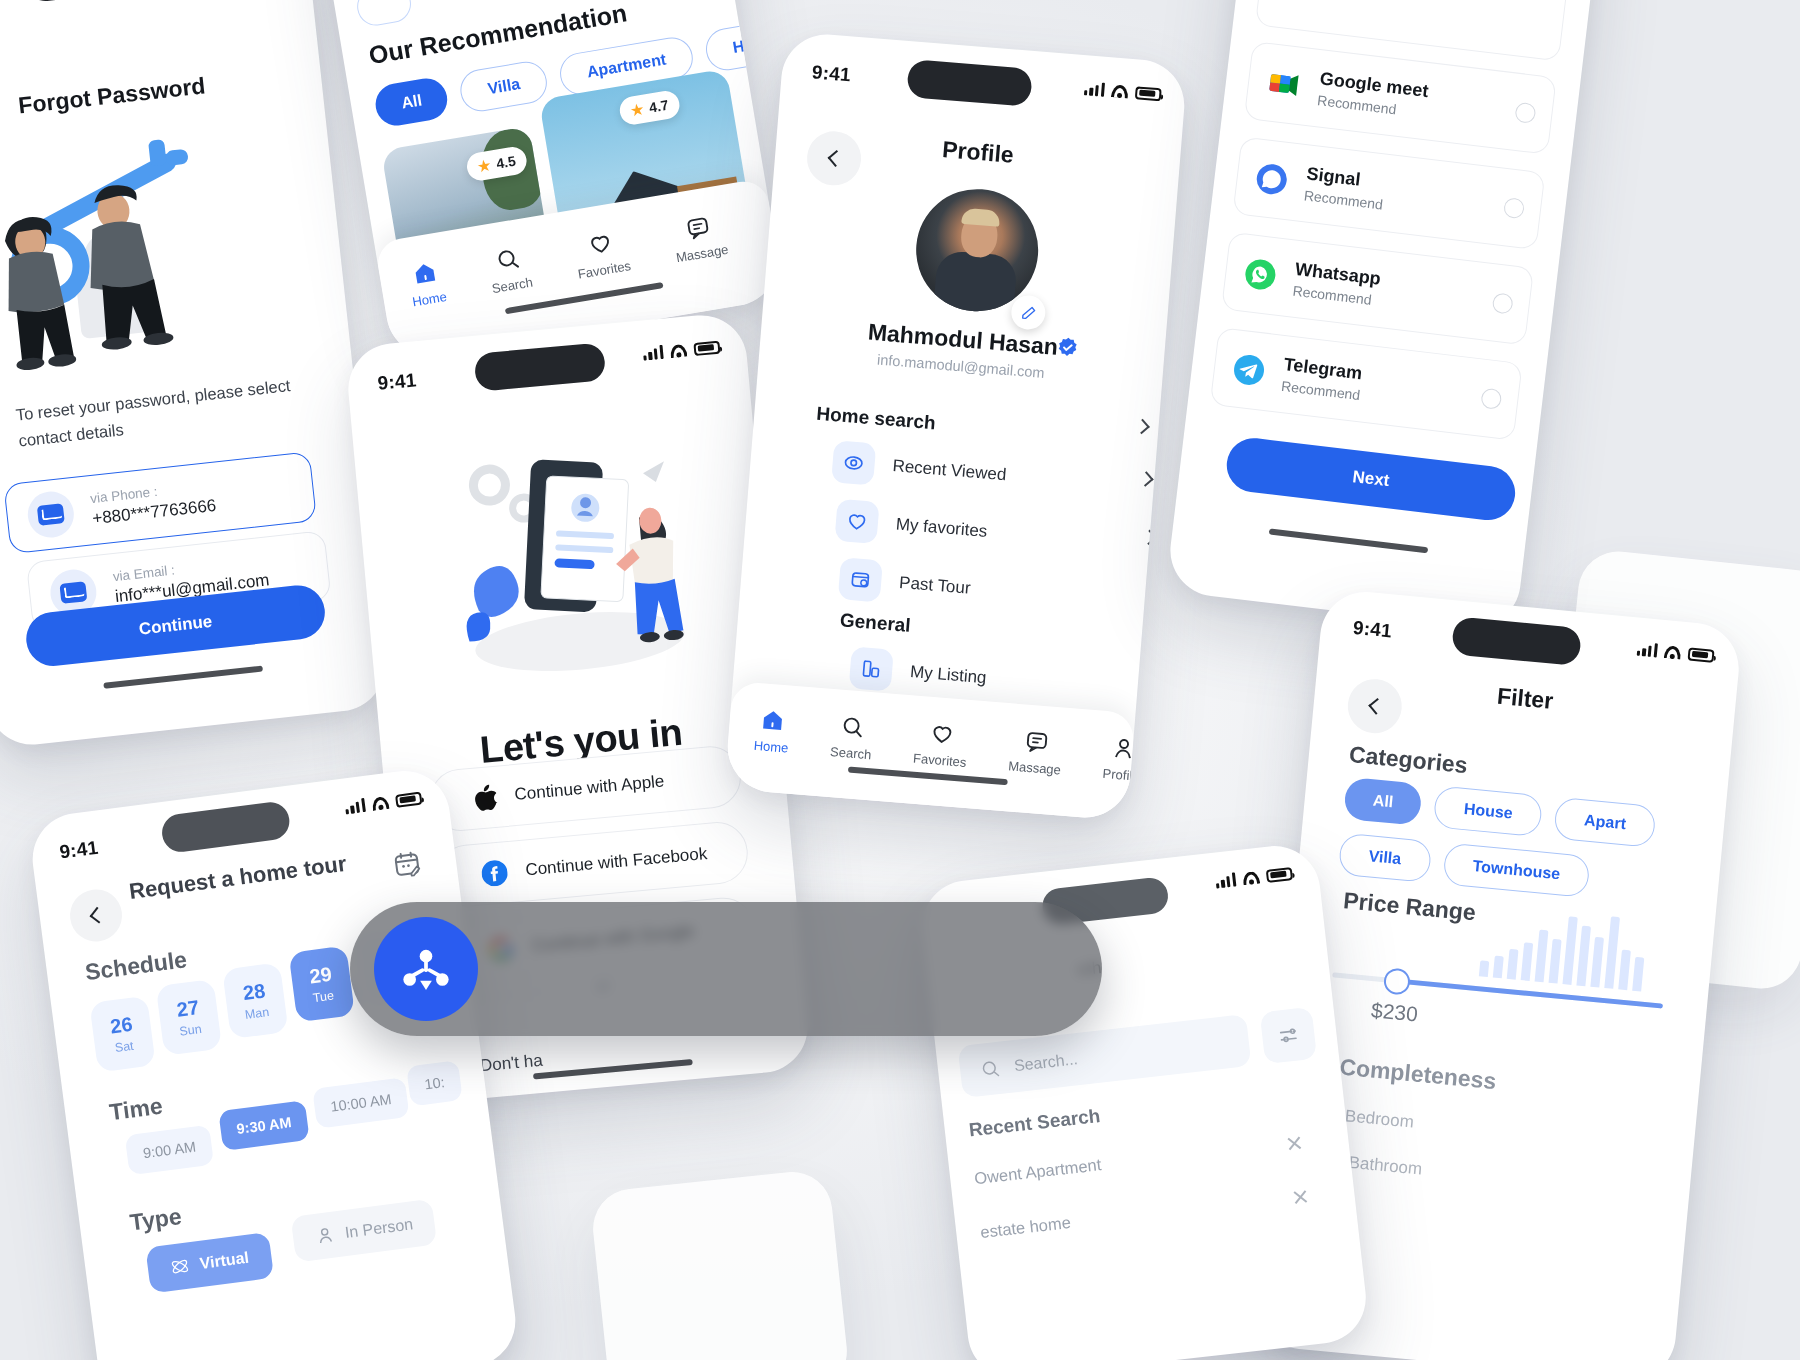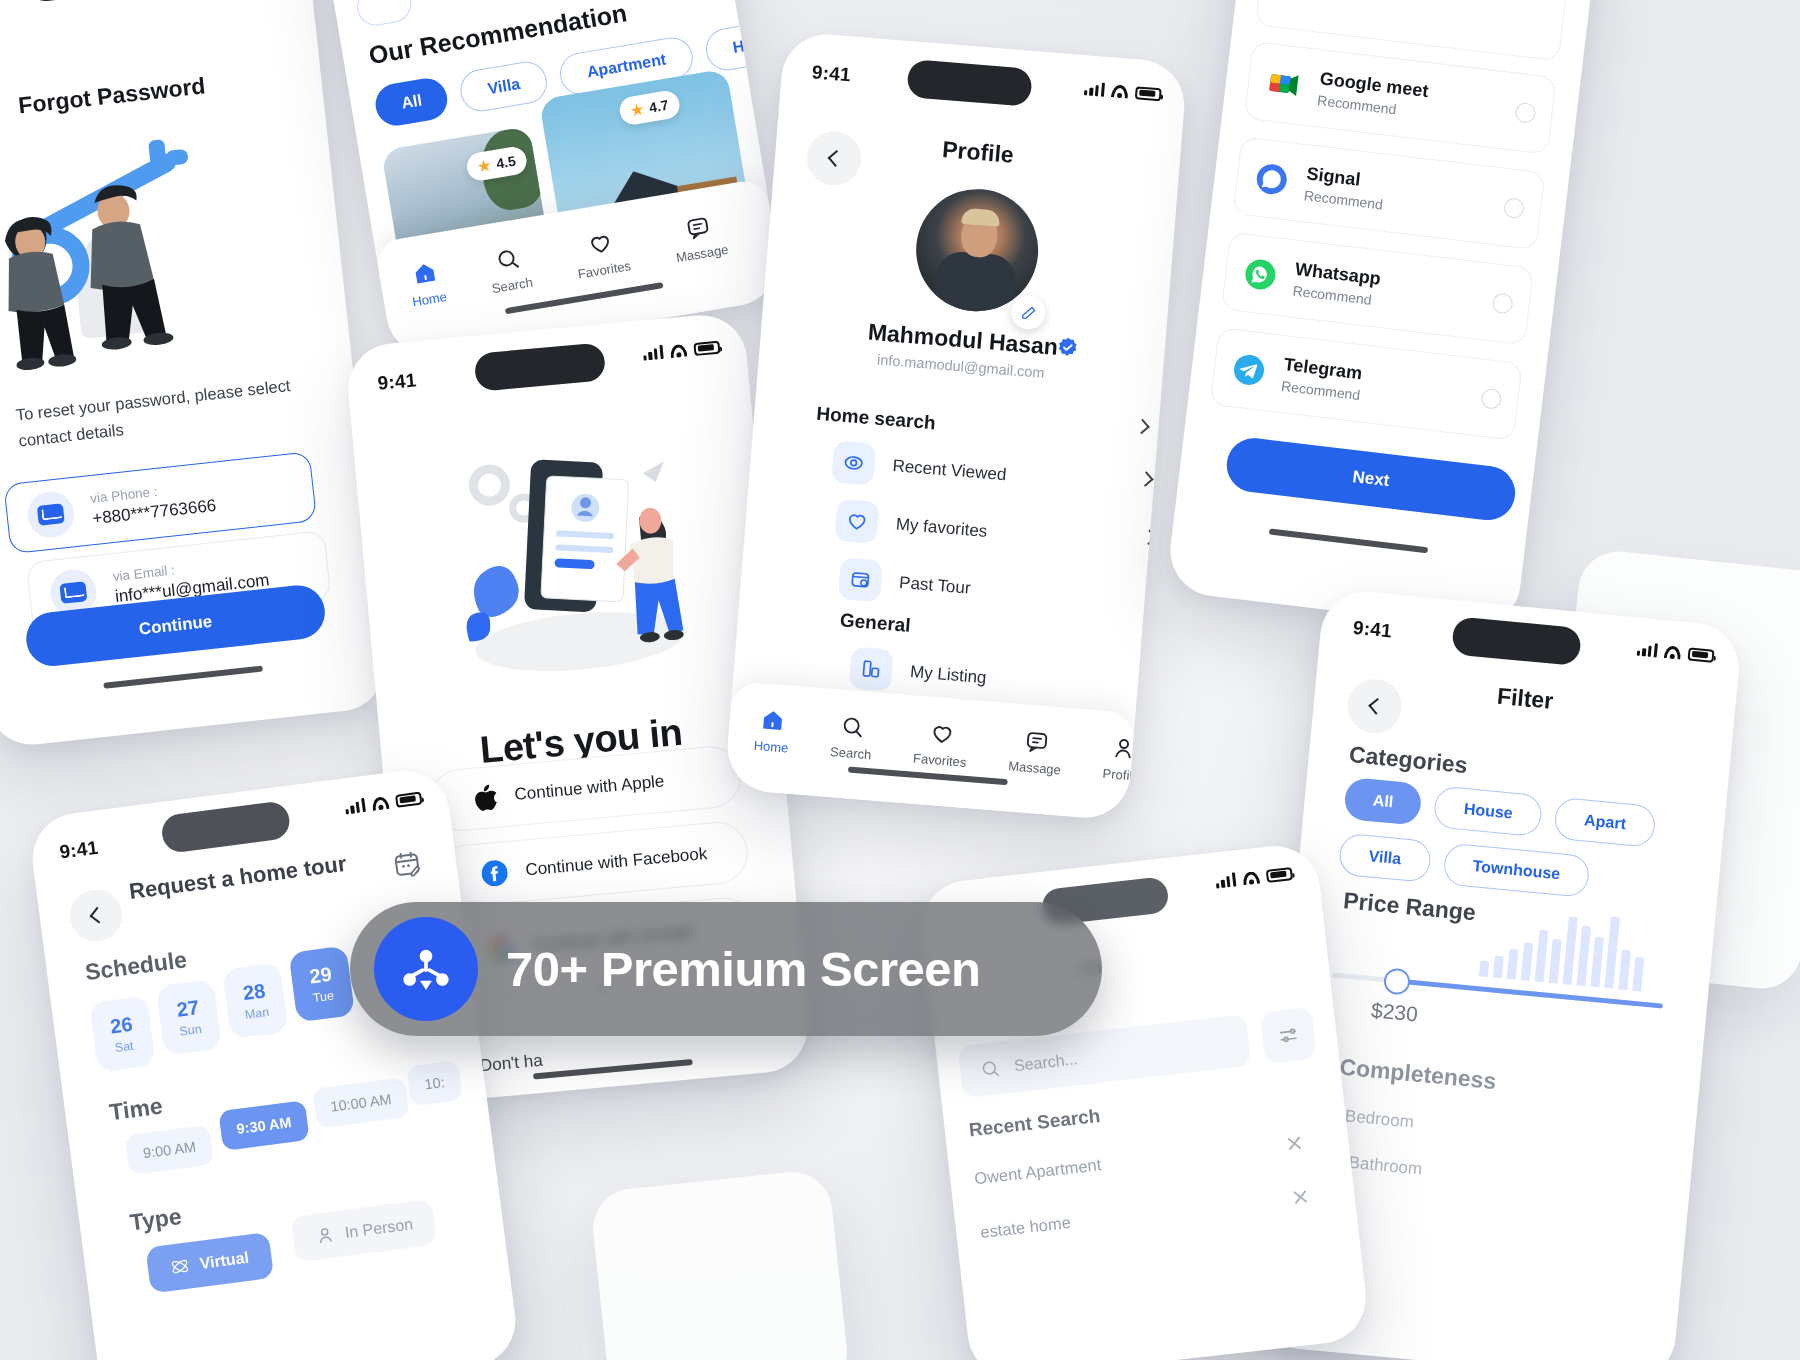--- a/index.html
+++ b/index.html
@@ -803,16 +803,15 @@
   <div id="badge">
     <span class="logo">
       <svg width="56" height="56" viewBox="0 0 48 48">
         <circle cx="24" cy="13" r="5.4" fill="#fff"></circle>
         <circle cx="10" cy="33" r="5.4" fill="#fff"></circle>
         <circle cx="38" cy="33" r="5.4" fill="#fff"></circle>
         <path d="M24 17v8M12 30l9-5M36 30l-9-5" stroke="#fff" stroke-width="3.2" stroke-linecap="round"></path>
         <path d="M19 34h10l-5 8z" fill="#fff"></path>
       </svg>
     </span>
-    <span class="txt">70+ Premium Screen</span>
   </div>
 
 </div>
 
 </body></html>

